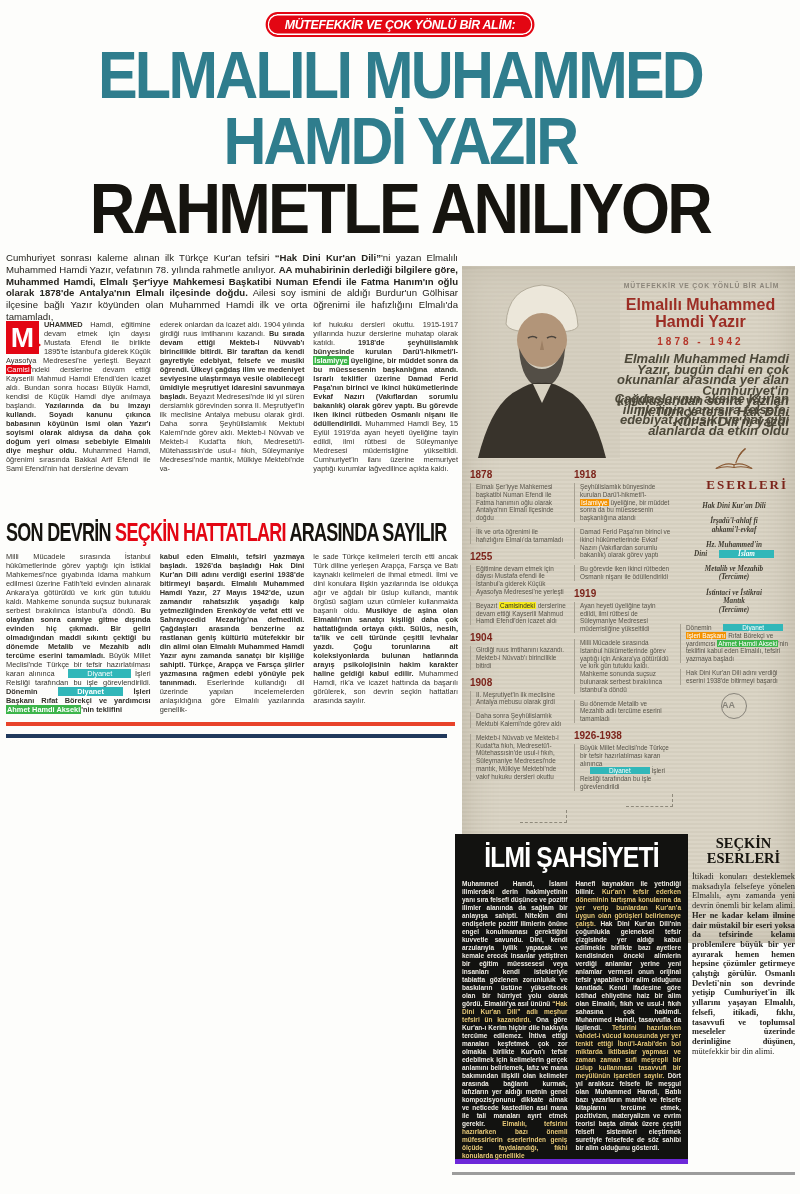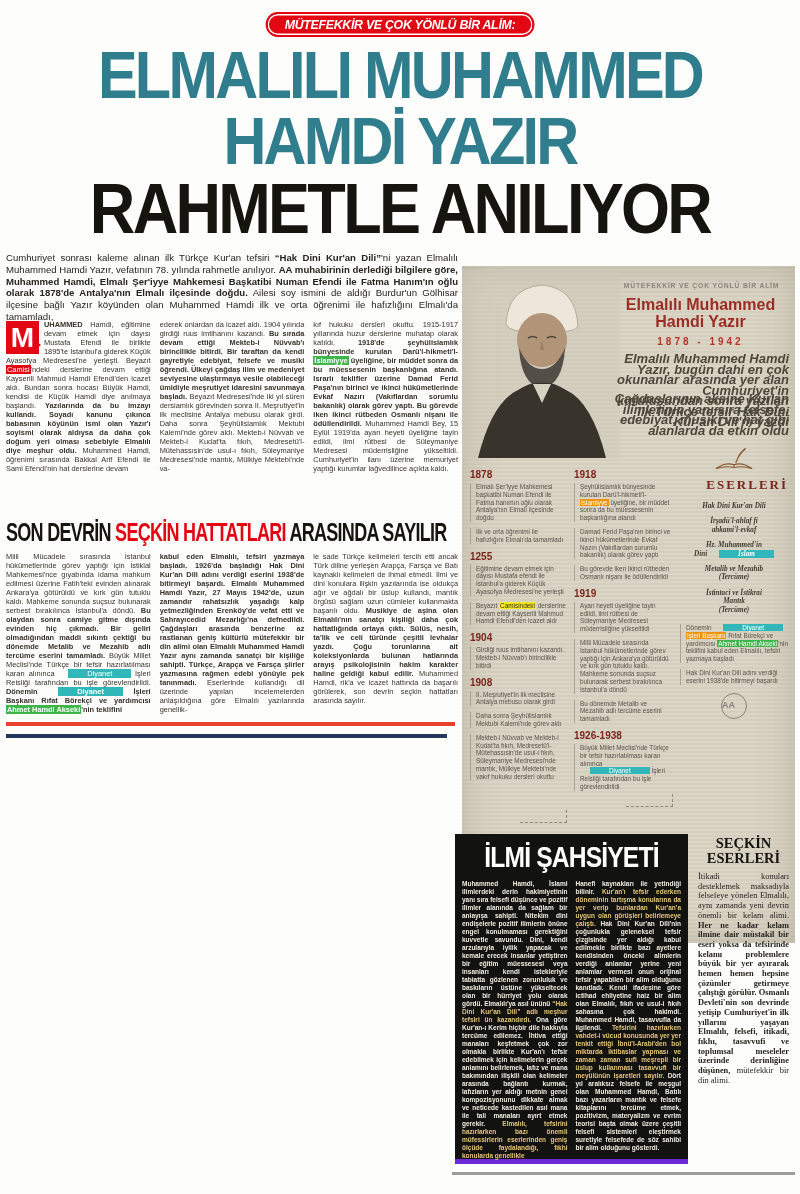--- a/index.html
+++ b/index.html
@@ -78,21 +78,21 @@
   .ilmi{position:absolute;left:455px;top:834px;width:233px;height:330px;background:#121210;padding:5px 7px;box-sizing:border-box;
     border-bottom:5px solid #6d28d9;}
   .ilmi-head{text-align:center;color:#ffffff;font-size:29px;font-weight:700;letter-spacing:-1px;transform:scaleX(.85);white-space:nowrap;margin:2px 0 6px;}
   .ilmi-cols{display:flex;gap:8px;}
   .icol{flex:1;font-size:6.5px;line-height:8px;color:#efece4;font-weight:700;text-align:justify;}
   .gold{color:#e5c778;}
 
   
   .kelami{position:absolute;left:692px;top:836px;width:103px;}
   .khead{font-family:"Liberation Serif",serif;font-weight:700;font-size:14.5px;line-height:15px;color:#16140f;text-align:center;margin:0 0 6px;}
-  .kbody{font-family:"Liberation Serif",serif;font-size:8.4px;line-height:9.7px;text-align:justify;color:#26241f;margin:6px;}
+  .kbody{font-family:"Liberation Serif",serif;font-size:8.4px;line-height:9.7px;text-align:justify;color:#26241f;margin:0;}
 
   .grey-rule{position:absolute;left:452px;top:1172px;width:343px;height:3px;background:#9c9c9c;}
   .cmyk{position:absolute;left:455px;top:1178px;font-size:11px;font-weight:700;letter-spacing:.5px;margin-top:36px;}
   .cmyk .c{color:#00aeef}.cmyk .m{color:#ec008c}.cmyk .y{color:#f7ec00}.cmyk .k{color:#2b2a28}
 </style>
 </head>
 <body>
 
 <div class="page">
 

